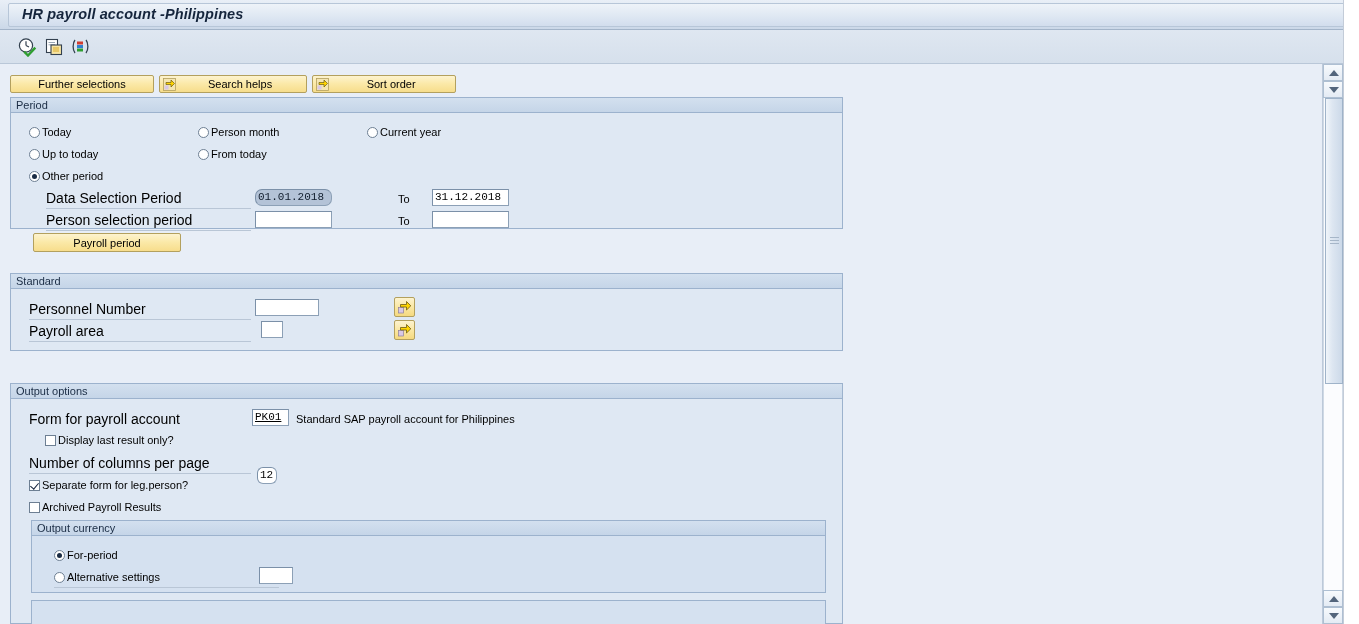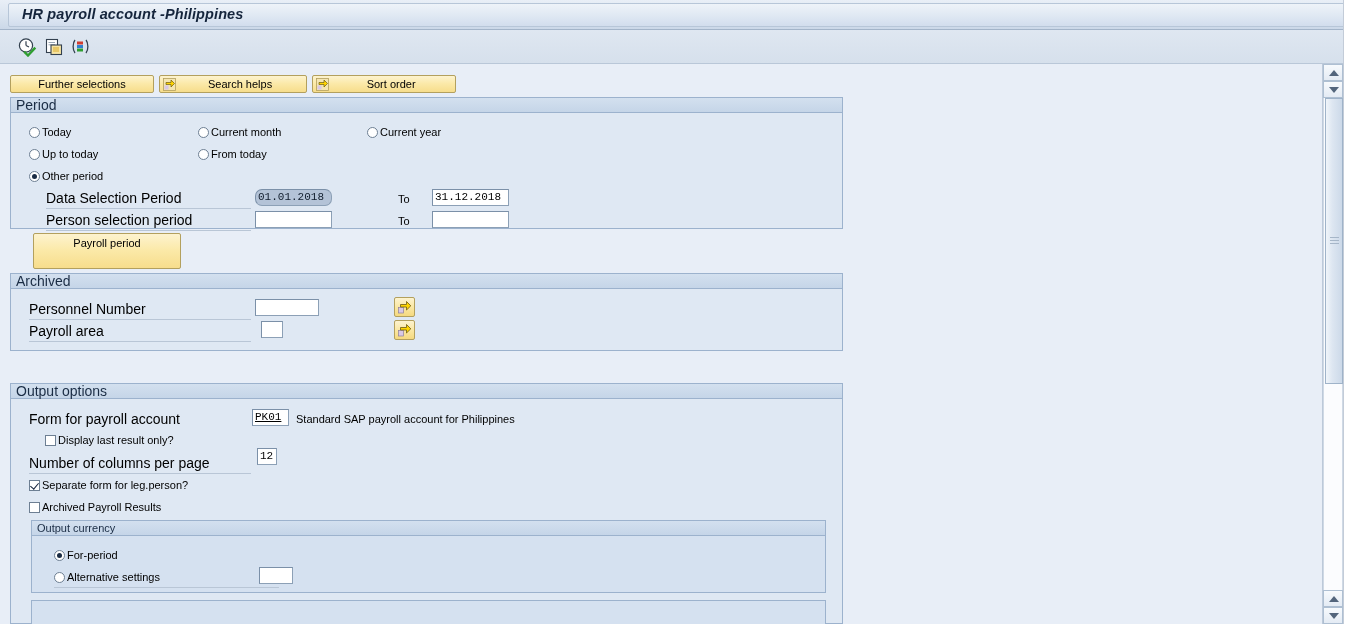--- a/index.html
+++ b/index.html
@@ -138,21 +138,21 @@
   .group > .ghdr {
     position: absolute;
     left: 0; top: 0;
     height: 15px;
     line-height: 15px;
     width: 100%;
     background: linear-gradient(to bottom, #d3e0ef 0%, #c5d5e8 100%);
     border-bottom: 1px solid #9cb2cd;
     box-sizing: border-box;
     padding-left: 5px;
-    font-size: 14px;
+    font-size: 11px;
     color: #1a2c44;
     white-space: nowrap;
   }
   .group > .gbody {
     position: absolute;
     left: 0; top: 16px; right: 0; bottom: 0;
     background: #dfe8f3;
   }
   .subgroup {
     position: absolute;
@@ -428,21 +428,21 @@
     </div>
 
     <div class="group" style="left:10px; top:33px; width:833px; height:132px;">
       <div class="ghdr">Period</div>
       <div class="gbody">
 
         <div class="radio" style="left:18px; top:12px;">
           <span class="dot"></span><span>Today</span>
         </div>
         <div class="radio" style="left:187px; top:12px;">
-          <span class="dot"></span><span>Current month</span>
+          <span class="dot"></span><span>Person month</span>
         </div>
         <div class="radio" style="left:356px; top:12px;">
           <span class="dot"></span><span>Current year</span>
         </div>
 
         <div class="radio" style="left:18px; top:34px;">
           <span class="dot"></span><span>Up to today</span>
         </div>
         <div class="radio" style="left:187px; top:34px;">
           <span class="dot"></span><span>From today</span>
@@ -455,28 +455,28 @@
         <div class="flabel ul" style="left:35px; top:78px; width:205px;">Data Selection Period</div>
         <div class="inp sel" style="left:244px; top:75px; width:77px;">01.01.2018</div>
         <div class="plain" style="left:387px; top:79px;">To</div>
         <div class="inp" style="left:421px; top:75px; width:77px;">31.12.2018</div>
 
         <div class="flabel ul" style="left:35px; top:100px; width:205px;">Person selection period</div>
         <div class="inp" style="left:244px; top:97px; width:77px;"></div>
         <div class="plain" style="left:387px; top:101px;">To</div>
         <div class="inp" style="left:421px; top:97px; width:77px;"></div>
 
-        <div class="sapbtn" style="position:absolute; left:22px; top:119px; width:148px; height:36px; line-height:18px;">
+        <div class="sapbtn" style="position:absolute; left:22px; top:119px; width:148px; height:19px; line-height:18px;">
           <span class="lbl">Payroll period</span>
         </div>
       </div>
     </div>
 
     <div class="group" style="left:10px; top:209px; width:833px; height:78px;">
-      <div class="ghdr">Archived</div>
+      <div class="ghdr">Standard</div>
       <div class="gbody">
 
         <div class="flabel ul" style="left:18px; top:13px; width:222px;">Personnel Number</div>
         <div class="inp sans" style="left:244px; top:9px; width:64px;"></div>
         <div class="msbtn" style="left:383px; top:7px;">
           <svg width="14" height="14" viewBox="0 0 14 14">
             <rect x="0.5" y="7.5" width="5" height="5.5" fill="#d8c8e6" stroke="#8d7f9c" stroke-width="0.7"></rect>
             <path d="M2.5 4.5 L8.5 4.5 L8.5 1.5 L12.8 5.8 L8.5 10 L8.5 7 L2.5 7 Z" fill="#ffd400" stroke="#6b5a12" stroke-width="0.8" stroke-linejoin="round"></path>
           </svg>
         </div>
@@ -498,21 +498,21 @@
 
         <div class="flabel" style="left:18px; top:13px;">Form for payroll account</div>
         <div class="inp" style="left:241px; top:9px; width:37px;text-decoration:underline;">PK01</div>
         <div class="plain" style="left:285px; top:13px;">Standard SAP payroll account for Philippines</div>
 
         <div class="chk" style="left:18px; top:34px;padding-left:16px;">
           <span class="box"></span><span>Display last result only?</span>
         </div>
 
         <div class="flabel ul" style="left:18px; top:57px; width:222px;">Number of columns per page</div>
-        <div class="inp" style="left:246px; top:48px; width:20px;">12</div>
+        <div class="inp" style="left:246px; top:67px; width:20px;border-radius:6px;">12</div>
 
         <div class="chk on" style="left:18px; top:79px;">
           <span class="box"></span><span>Separate form for leg.person?</span>
         </div>
 
         <div class="chk" style="left:18px; top:101px;">
           <span class="box"></span><span>Archived Payroll Results</span>
         </div>
 
         <div class="subgroup" style="left:20px; top:120px; width:795px; height:73px;">

